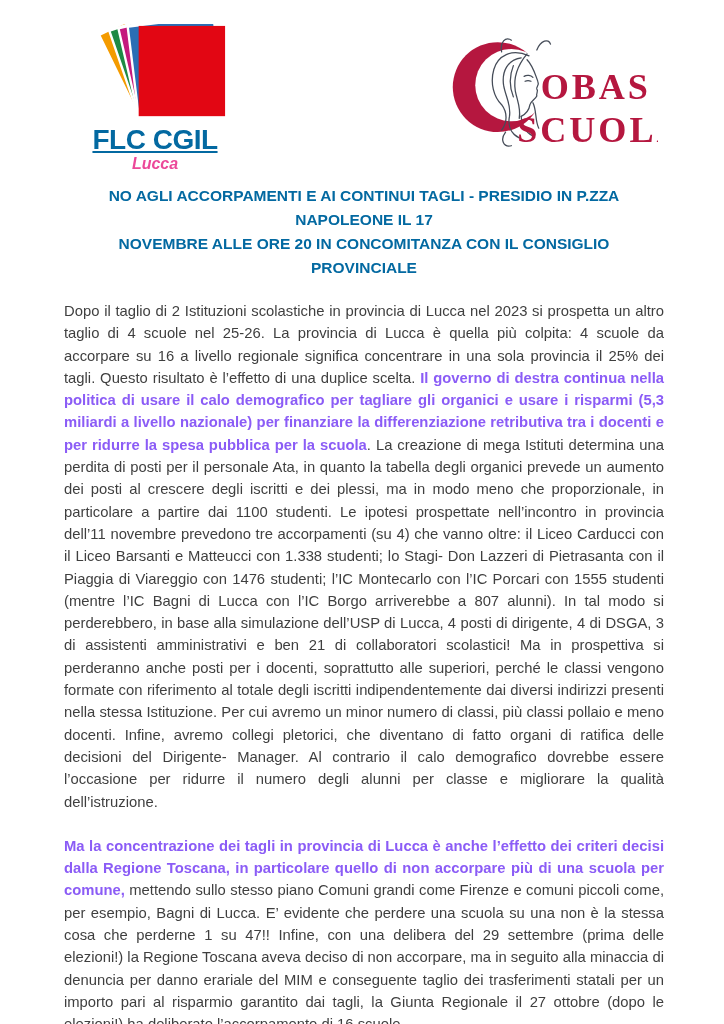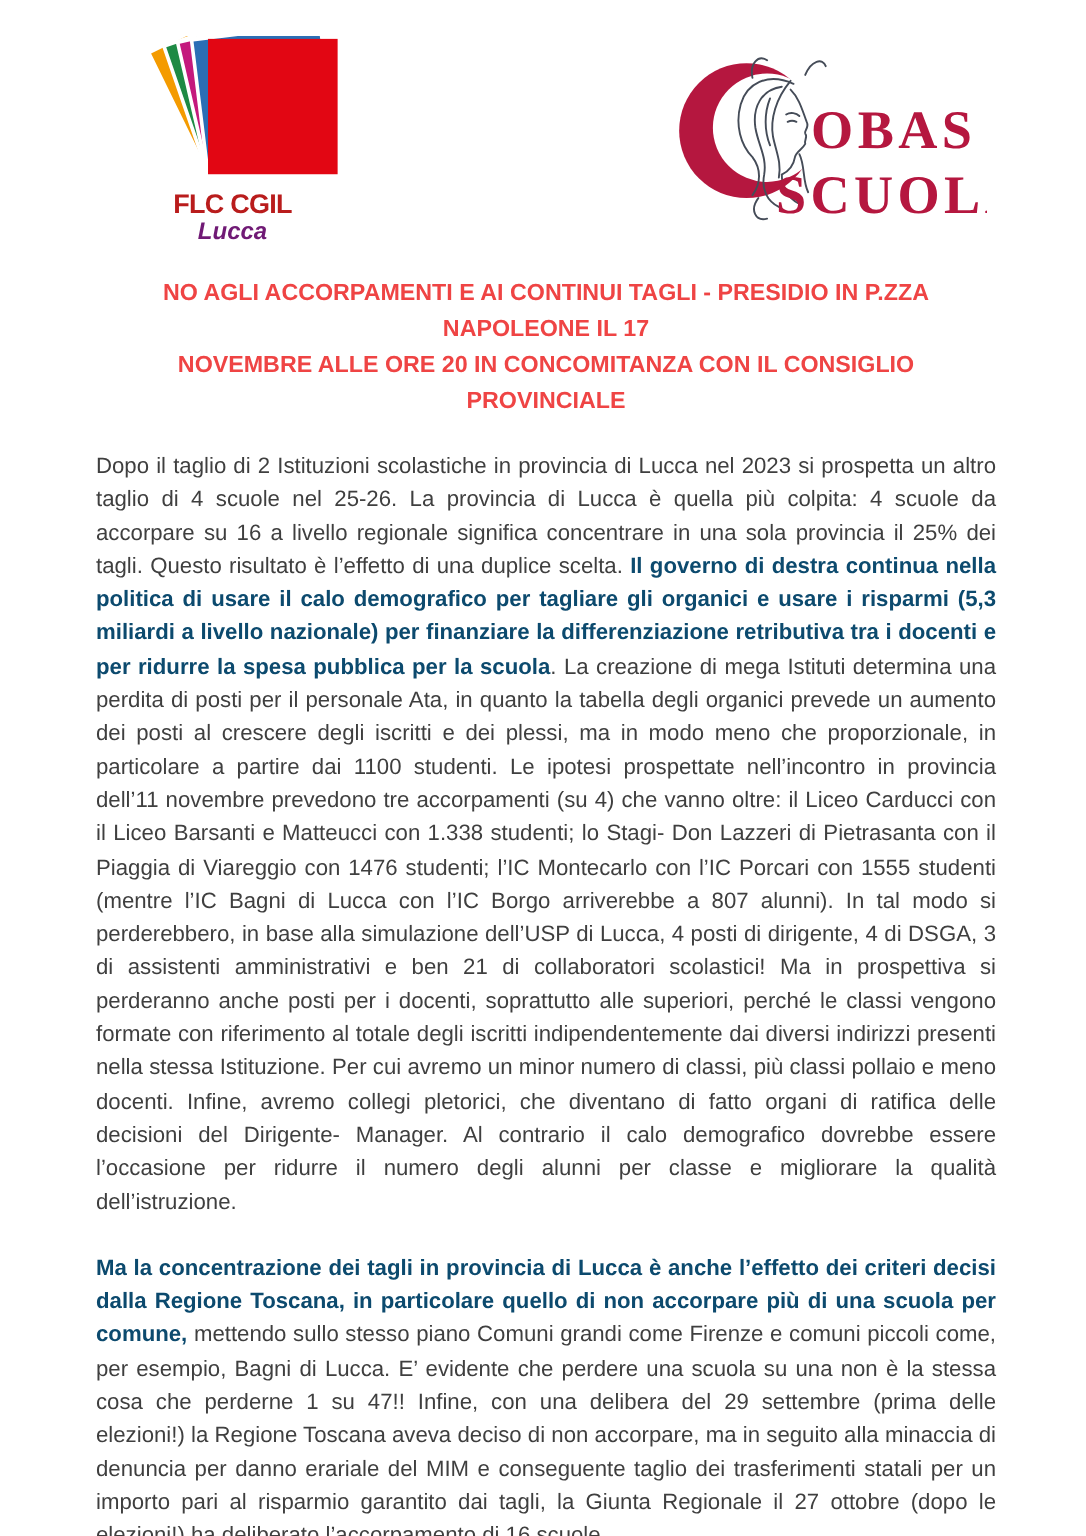--- a/index.html
+++ b/index.html
@@ -16,52 +16,53 @@
   .header{
     display:flex;
     justify-content:space-between;
     align-items:flex-start;
     padding:0 6px 0 10px;
     height:138px;
   }
   .flc-block{width:162px;text-align:center;}
   .flc-name{
     font-weight:800;
-    font-size:18px;
+    font-size:28px;
     letter-spacing:-0.5px;
-    color:#b91c1c;
+    color:#0369a1;
     line-height:1.0;
     margin-top:2px;
+    text-decoration:underline;
   }
   .flc-sub{
     font-style:italic;
     font-weight:600;
     font-size:16px;
-    color:#701a75;
+    color:#ec4899;
     margin-top:1px;
   }
   .cobas-block{width:215px;margin-top:2px;text-decoration:underline;}
   
   .headline{
     margin:22px 0 20px 0;
     text-align:center;
     font-weight:700;
     font-size:15.5px;
     line-height:24px;
-    color:#ef4444;
+    color:#0369a1;
   }
   
   .body-text{
     font-size:14.8px;
     line-height:22.3px;
     color:#3f3f3f;
     text-align:justify;
     margin:0 0 22px 0;
   }
-  .body-text .b{font-weight:700;color:#0c4a6e;}
+  .body-text .b{font-weight:700;color:#8b5cf6;}
 </style>
 </head>
 <body>
 
 <div class="page">
 
   <div class="header">
 
     <div class="flc-block">
       <svg width="162" height="96" viewBox="0 0 162 100">

